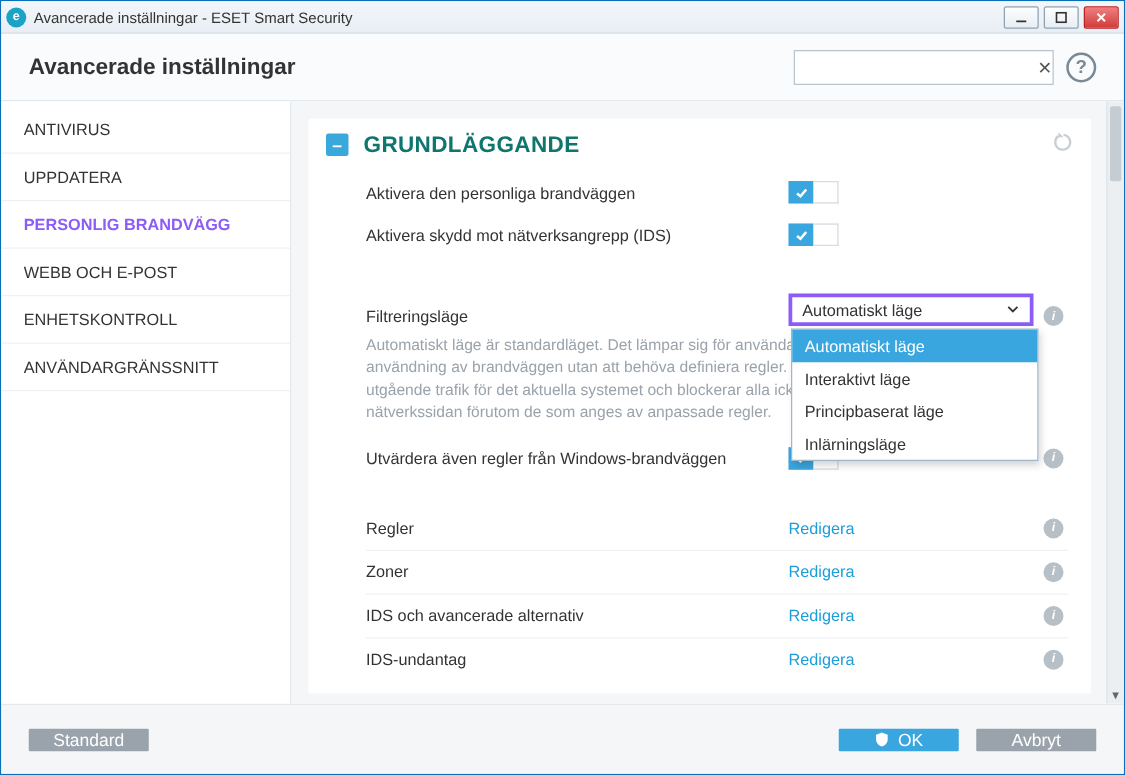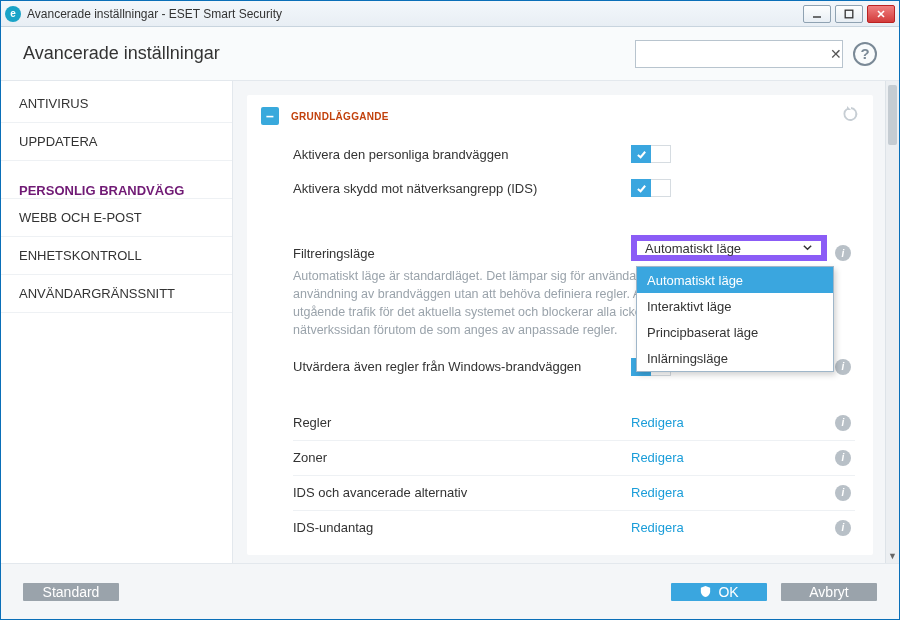--- a/index.html
+++ b/index.html
@@ -10,64 +10,64 @@
   
   .titlebar { height:26px; background:linear-gradient(#f3f7fb,#e8eef4); border-bottom:1px solid #c8d4de; display:flex; align-items:center; padding:0 4px; font-size:12px; color:#333; }
   .titlebar .app-icon { width:16px; height:16px; border-radius:50%; background:#1aa3c7; color:#fff; display:flex; align-items:center; justify-content:center; font-size:10px; font-weight:bold; margin-right:6px; }
   .winbtns { margin-left:auto; display:flex; gap:4px; }
   .winbtn { width:28px; height:18px; border:1px solid #8fa2b2; background:linear-gradient(#fdfefe,#e8eef4); display:flex; align-items:center; justify-content:center; font-size:10px; color:#333; border-radius:2px; }
   .winbtn.close { background:linear-gradient(#f08080,#d23b3b); color:#fff; border-color:#b22; }
   .winbtn svg { width:10px; height:10px; }
 
   
   .headerrow { height:54px; display:flex; align-items:center; padding:0 22px; border-bottom:1px solid #e3e8ed; background:#f9fbfc; }
-  .headerrow h1 { font-size:18px; font-weight:400; color:#333; }
+  .headerrow h1 { font-size:18px; font-weight:700; color:#333; }
   .searchwrap { margin-left:auto; display:flex; align-items:center; gap:10px; }
   .searchbox { width:208px; height:28px; border:1px solid #b8c4ce; background:#fff; display:flex; align-items:center; padding:0 6px; }
   .searchbox svg { width:14px; height:14px; stroke:#666; fill:none; }
   .searchbox input { flex:1; border:none; outline:none; font-size:13px; margin:0 6px; }
   .searchbox .clear { font-size:14px; color:#555; cursor:pointer; }
   .helpbtn { width:24px; height:24px; border:2px solid #7a8996; border-radius:50%; display:flex; align-items:center; justify-content:center; color:#7a8996; font-weight:bold; font-size:15px; }
 
   
   .body { flex:1; display:flex; position:relative; overflow:hidden; background:#f4f6f8; }
 
   .sidebar { width:232px; background:#fff; border-right:1px solid #e3e8ed; padding-top:4px; }
   .navitem { height:38px; display:flex; align-items:center; padding:0 18px; font-size:13px; color:#333; border-bottom:1px solid #eef1f4; cursor:pointer; }
-  .navitem.active { color:#701a75; font-weight:600;align-items:flex-end; }
+  .navitem.active { color:#8b5cf6; font-weight:600; }
 
   .contentwrap { flex:1; position:relative; overflow:hidden; }
   .content { position:absolute; inset:0 14px 0 0; overflow-y:auto; padding:14px 12px 14px 14px; }
   .scrollbar { position:absolute; right:0; top:0; bottom:0; width:14px; background:#eceff2; border-left:1px solid #dde3e8; }
   .scrollthumb { position:absolute; left:2px; right:2px; top:4px; height:60px; background:#c5ccd2; border-radius:2px; }
   .scrollarrow { position:absolute; left:0; right:0; height:14px; display:flex; align-items:center; justify-content:center; color:#666; font-size:9px; }
   .scrollarrow.top { top:0; } .scrollarrow.bot { bottom:0; }
 
   .panel { background:#fff; border-radius:2px; padding:0 0 10px 0; }
   .panel-hdr { height:42px; display:flex; align-items:center; padding:0 14px; gap:12px; }
   .collapse-box { width:18px; height:18px; background:#39a9dc; color:#fff; display:flex; align-items:center; justify-content:center; font-weight:bold; font-size:14px; border-radius:2px; }
-  .panel-hdr h2 { font-size:10px; font-weight:700; letter-spacing:0.3px; color:#c2410c; }
+  .panel-hdr h2 { font-size:18px; font-weight:700; letter-spacing:0.3px; color:#0f766e; }
   .reset-icon { margin-left:auto; color:#c7ced4; }
   .reset-icon svg { width:16px; height:16px; fill:#c7ced4; }
 
   .row { display:flex; align-items:center; min-height:34px; padding:0 18px 0 46px; font-size:13px; color:#333; position:relative; }
   .row + .row { }
   .row .lbl { flex:1; padding-right:29px; }
   .row .ctrl { width:200px; display:flex; align-items:center; }
   .row .info { width:24px; display:flex; align-items:center; justify-content:center; }
   .info-icon { width:16px; height:16px; border-radius:50%; background:#b8c0c7; color:#fff; display:flex; align-items:center; justify-content:center; font-size:10px; font-weight:bold; font-style:italic; }
 
   .gap { height:22px; }
 
   .toggle { width:40px; height:18px; background:#e6e9ec; position:relative; display:flex; }
   .toggle .on { width:20px; height:18px; background:#3aa6df; display:flex; align-items:center; justify-content:center; }
   .toggle .on svg { width:11px; height:11px; stroke:#fff; stroke-width:2.2; fill:none; }
   .toggle .off { width:20px; height:18px; background:#fff; border:1px solid #d6dce1; border-left:none; }
 
-  .select { width:196px; height:26px; border:6px solid #8b5cf6; background:#fff; display:flex; align-items:center; padding:0 8px; font-size:13px; position:relative; }
+  .select { width:196px; height:26px; border:3px solid #8b5cf6; background:#fff; display:flex; align-items:center; padding:0 8px; font-size:13px; position:relative; }
   .select .chev { margin-left:auto; }
   .select .chev svg { width:11px; height:11px; stroke:#333; stroke-width:1.6; fill:none; }
 
   .dropdown { position:absolute; top:25px; left:-1px; width:198px; background:#fff; border:1px solid #9fb6c9; box-shadow:2px 3px 6px rgba(0,0,0,0.18); z-index:50; }
   .dropdown .opt { height:26px; display:flex; align-items:center; padding:0 10px; font-size:13px; color:#333; }
   .dropdown .opt.sel { background:#3aa6df; color:#fff; }
 
   .desc { padding:6px 42px 10px 46px; font-size:12.5px; color:#9aa3ab; line-height:1.45; }
 
   .linkbtn { color:#1a9dd9; cursor:pointer; font-size:13px; }

